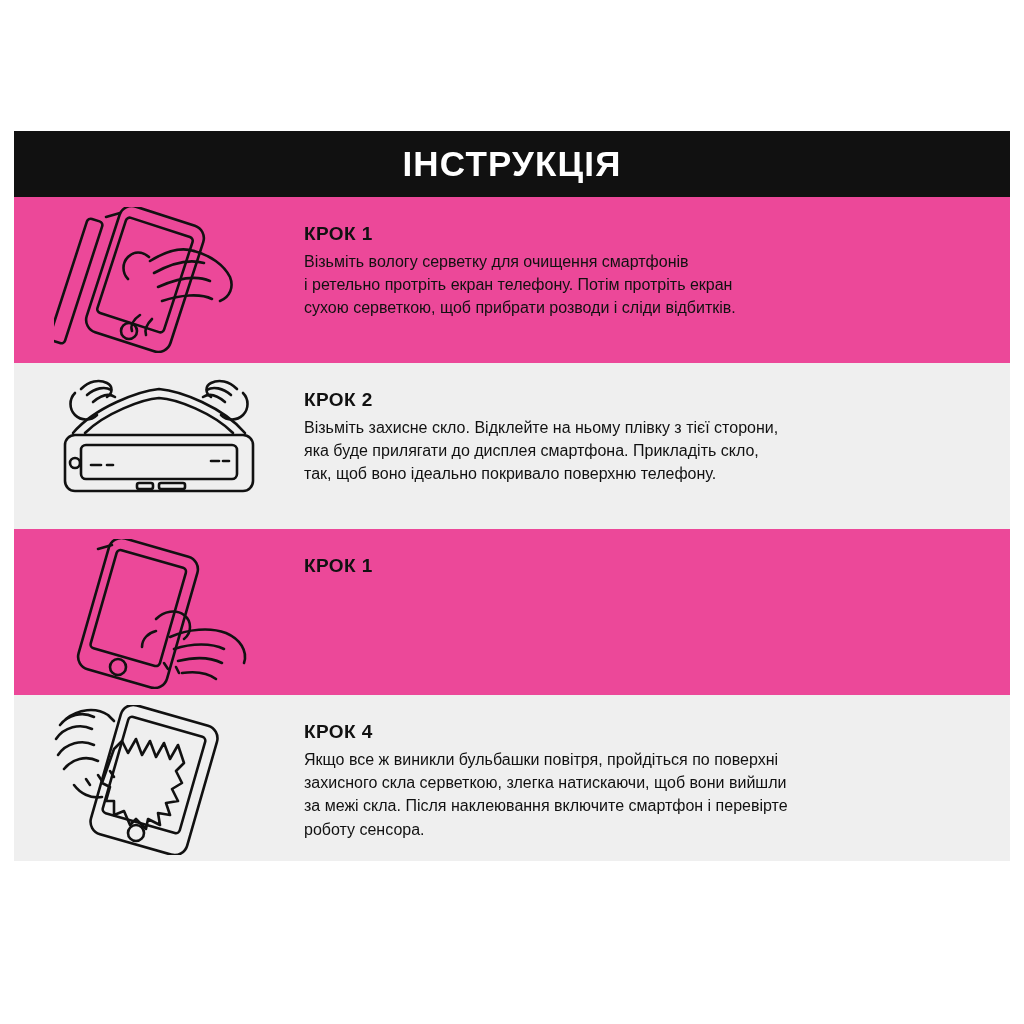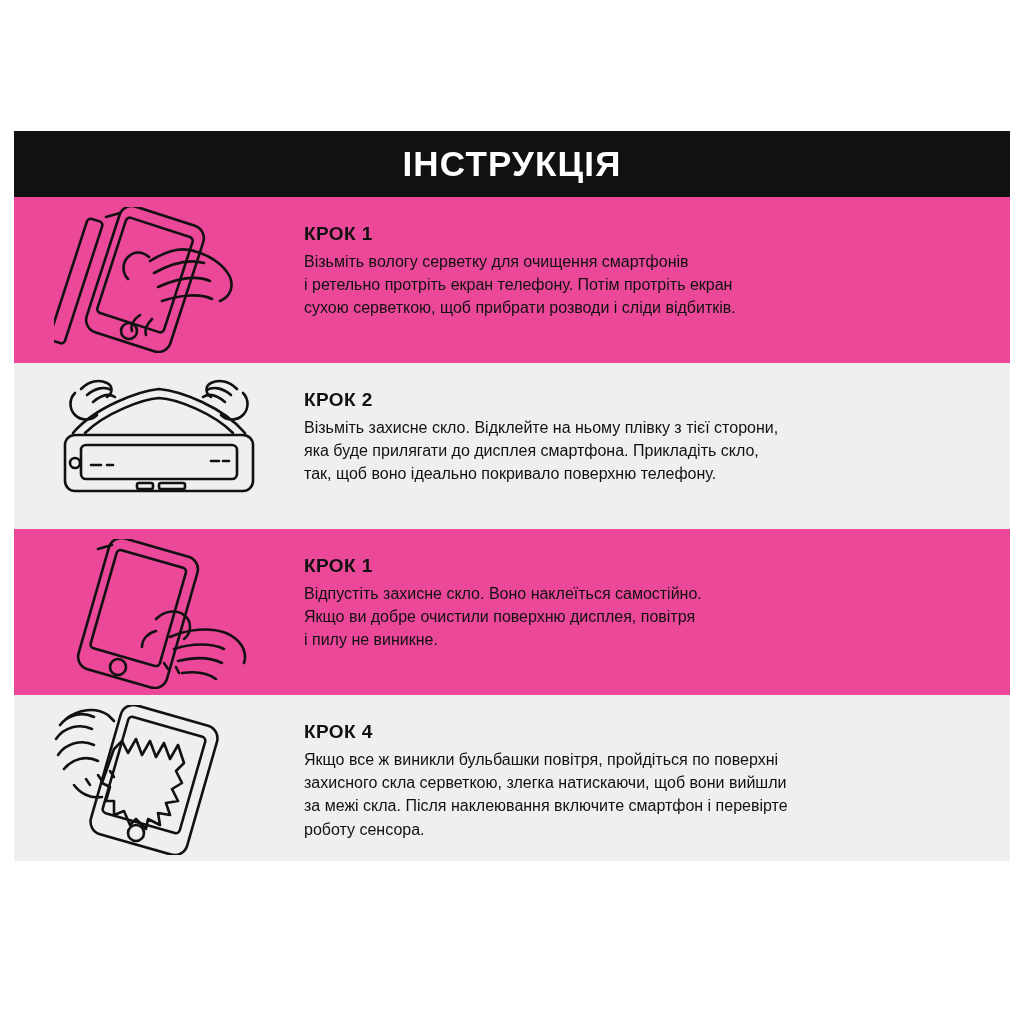--- a/index.html
+++ b/index.html
@@ -173,23 +173,20 @@
               <path d="M126 122 C142 118 158 118 170 124"></path>
               <path d="M130 134 C144 132 156 134 164 140"></path>
               <path d="M104 92 C96 94 90 100 90 108"></path>
               <path d="M112 124 L116 130"></path>
               <path d="M124 128 L127 134"></path>
             </g>
           </svg>
         </div>
         <div class="step-body">
           <div class="step-label">КРОК 1</div>
-          <p class="step-text">Відпустіть захисне скло. Воно наклеїться самостійно.
-Якщо ви добре очистили поверхню дисплея, повітря
-і пилу не виникне.</p>
         </div>
       </div>
 
       <div class="step alt">
         <div class="step-figure">
           <svg width="214" height="150" viewBox="0 0 214 150">
             <g fill="none" stroke="#111111" stroke-width="2.6" stroke-linecap="round" stroke-linejoin="round">
               <rect x="52" y="8" width="100" height="134" rx="13" transform="rotate(16 102 75)"></rect>
               <rect x="62" y="20" width="80" height="100" rx="4" transform="rotate(16 102 70)"></rect>
               <circle cx="84" cy="128" r="8"></circle>

